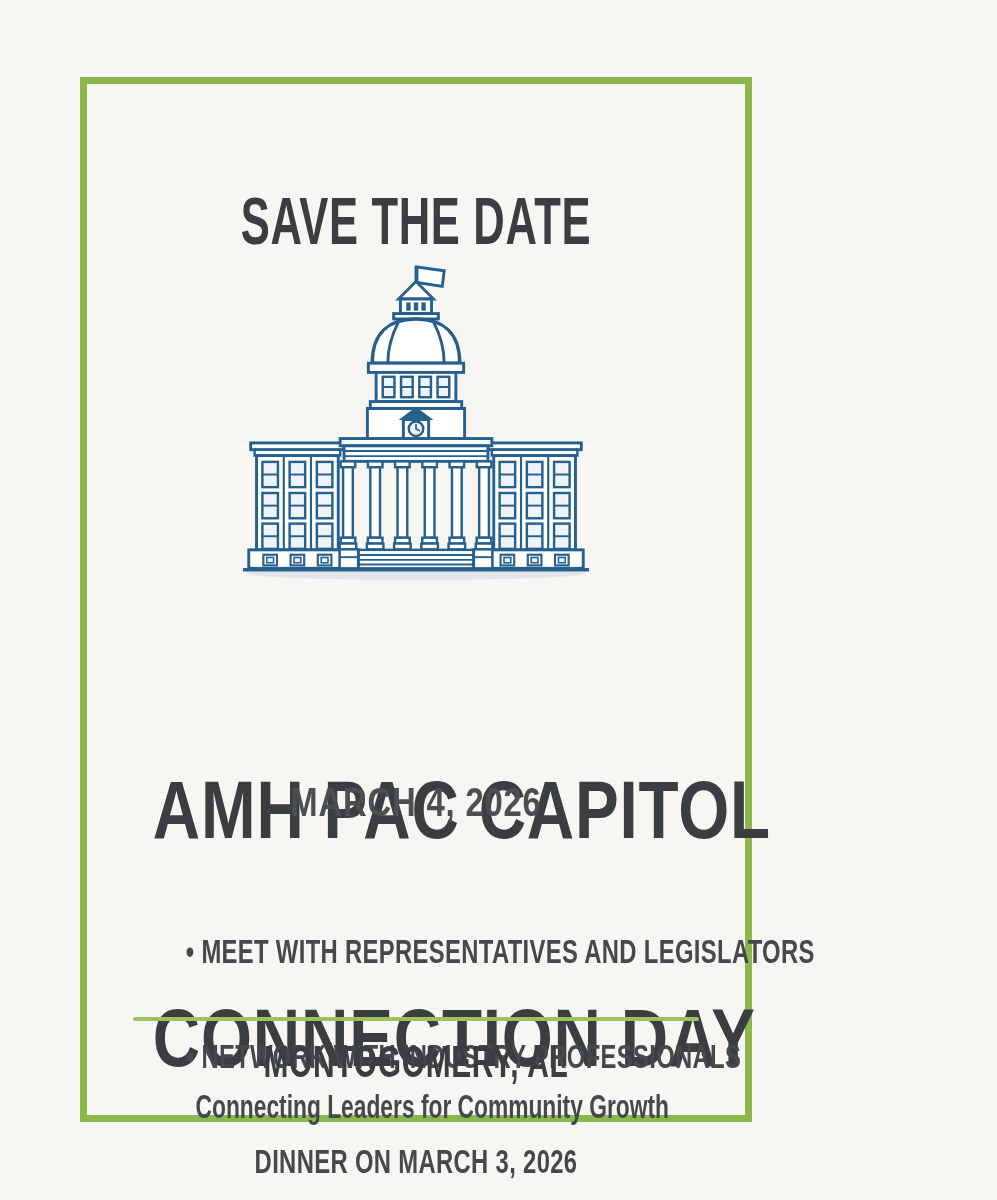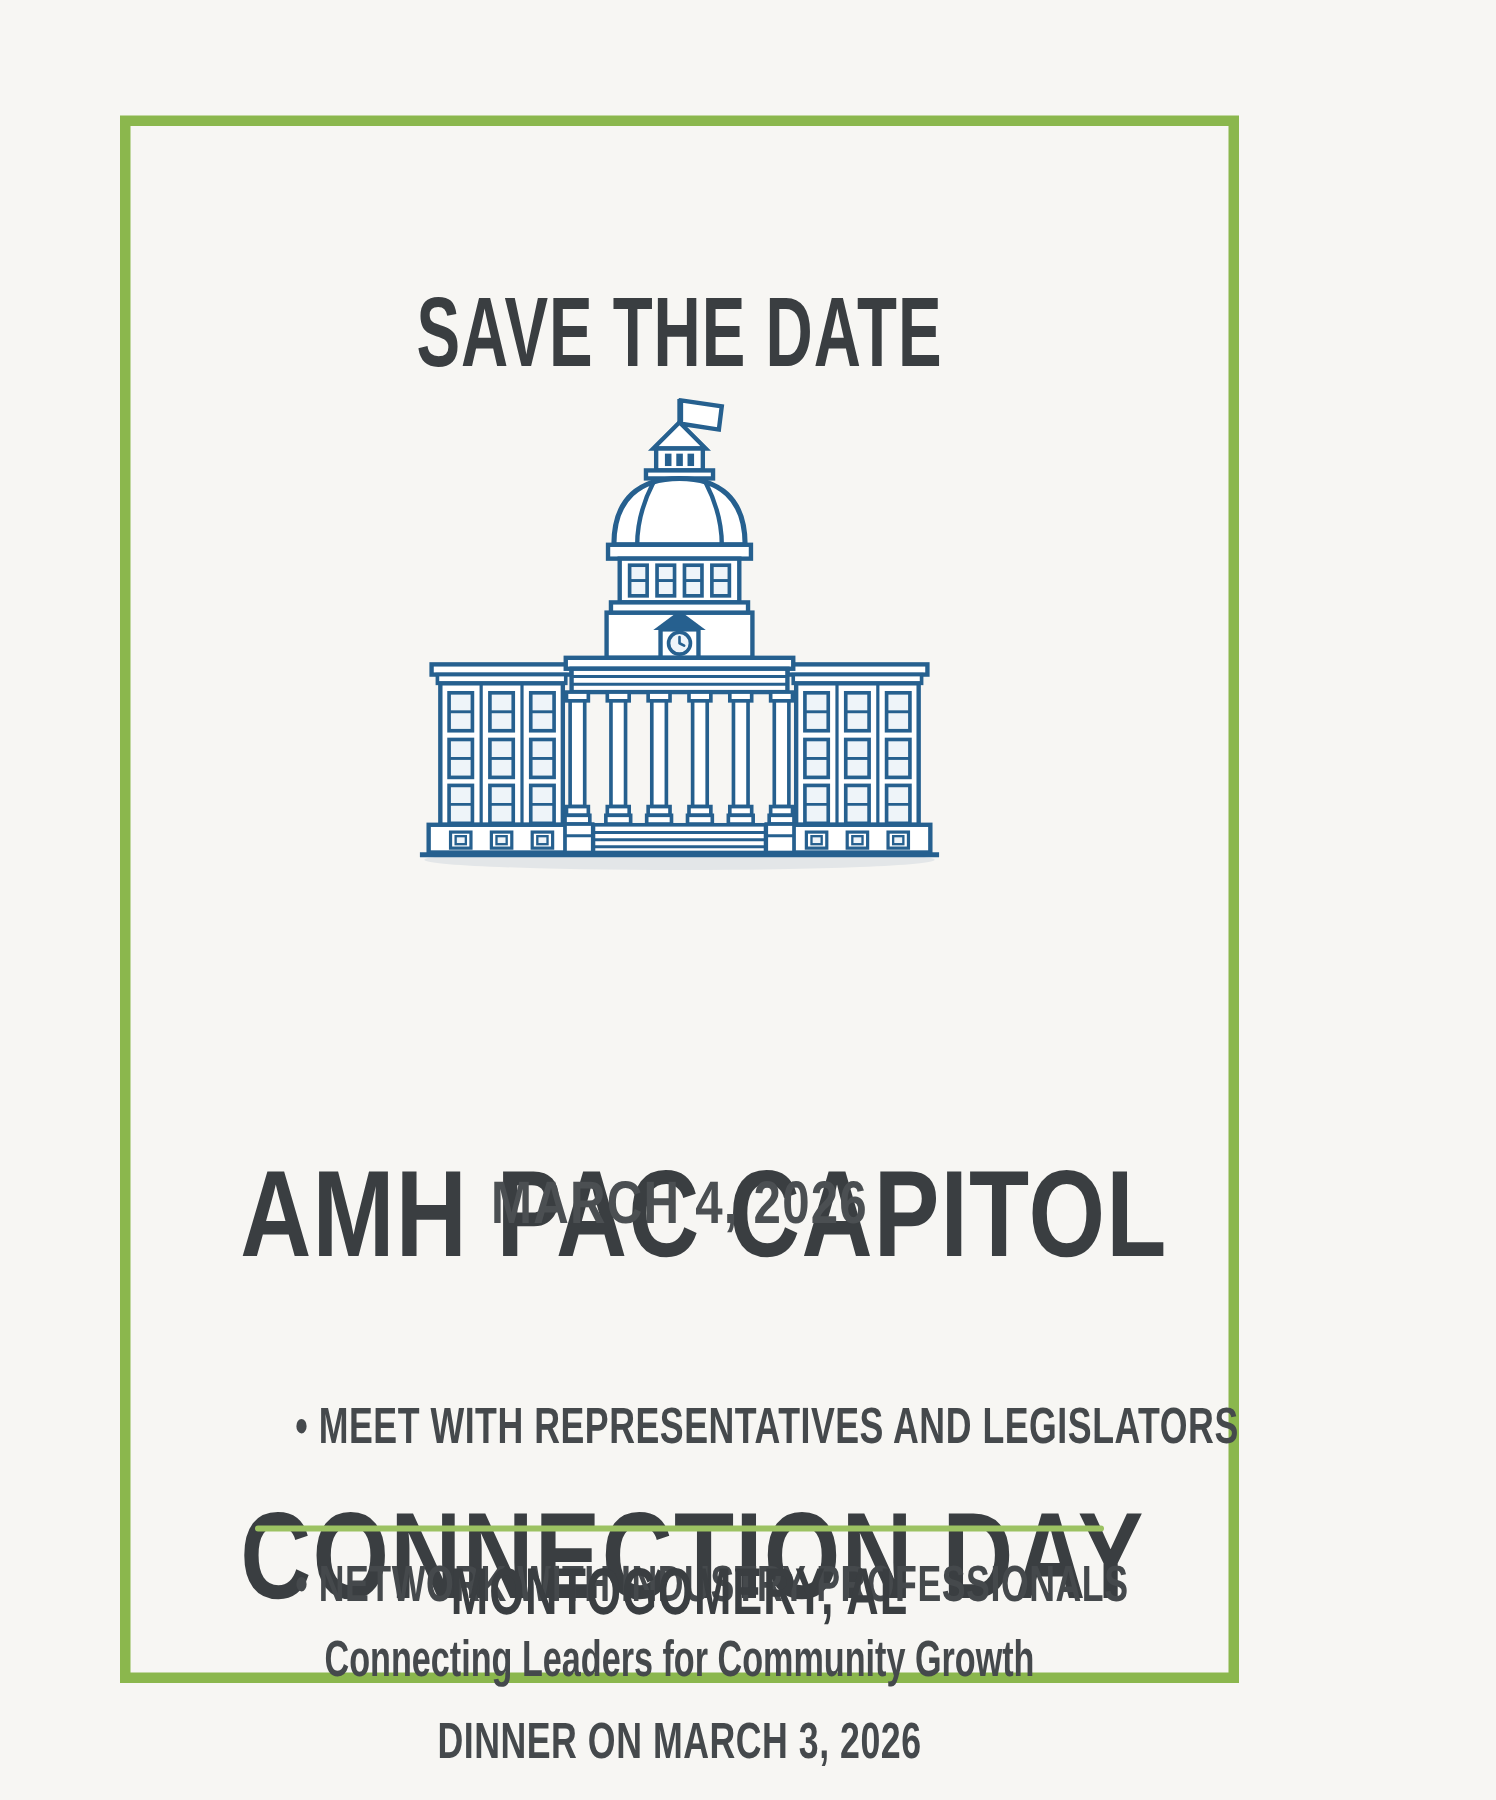--- a/index.html
+++ b/index.html
@@ -7,21 +7,21 @@
     width: 997px; height: 1200px;
     position: relative;
     background: var(--background, #f7f6f3);
     font-family: "Liberation Sans", sans-serif;
     color: var(--heading_text, #3a3e41);
     overflow: hidden;
   }
   .flyer-frame {
     position: absolute;
     left: 80px; top: 77px;
-    width: 746px; height: 1045px;
+    width: 672px; height: 1045px;
     box-sizing: border-box;
     border: 7px solid var(--border_green, #8bb74d);
   }
   .txt {
     position: absolute;
     left: 0;
     width: 100%;
     text-align: center;
     font-weight: bold;
     white-space: pre;

